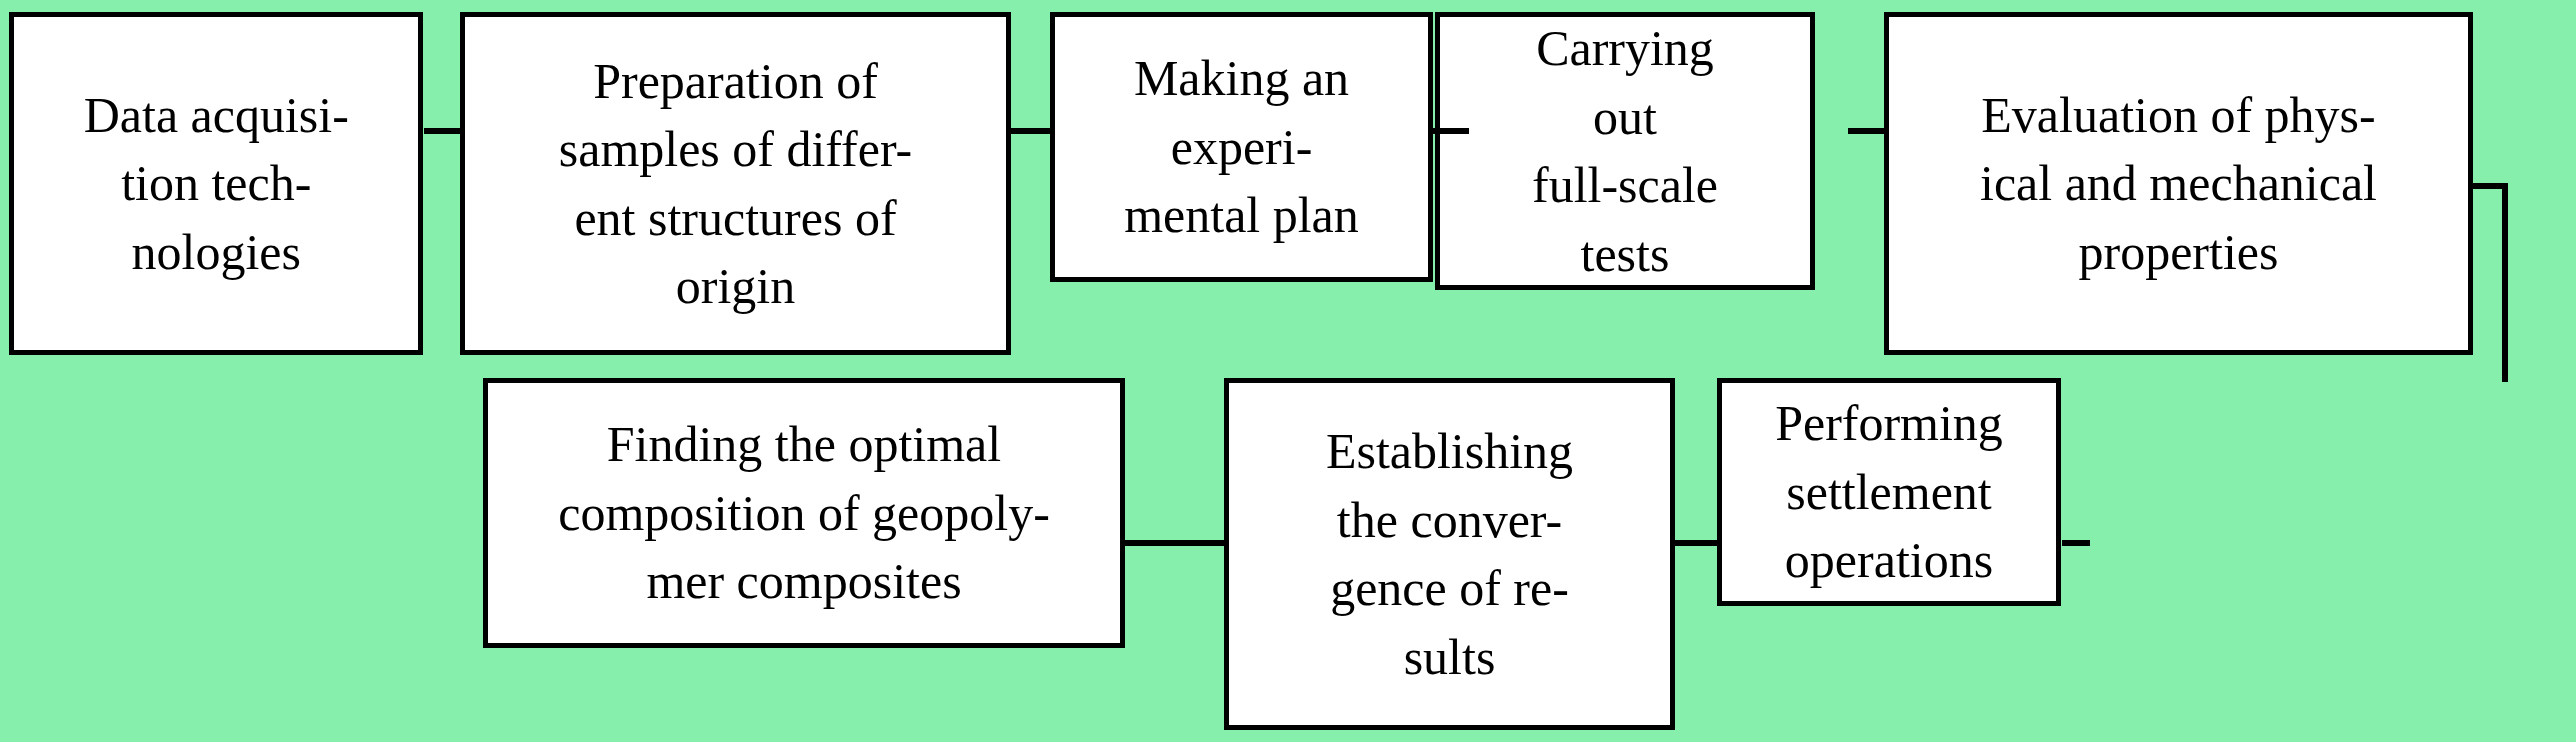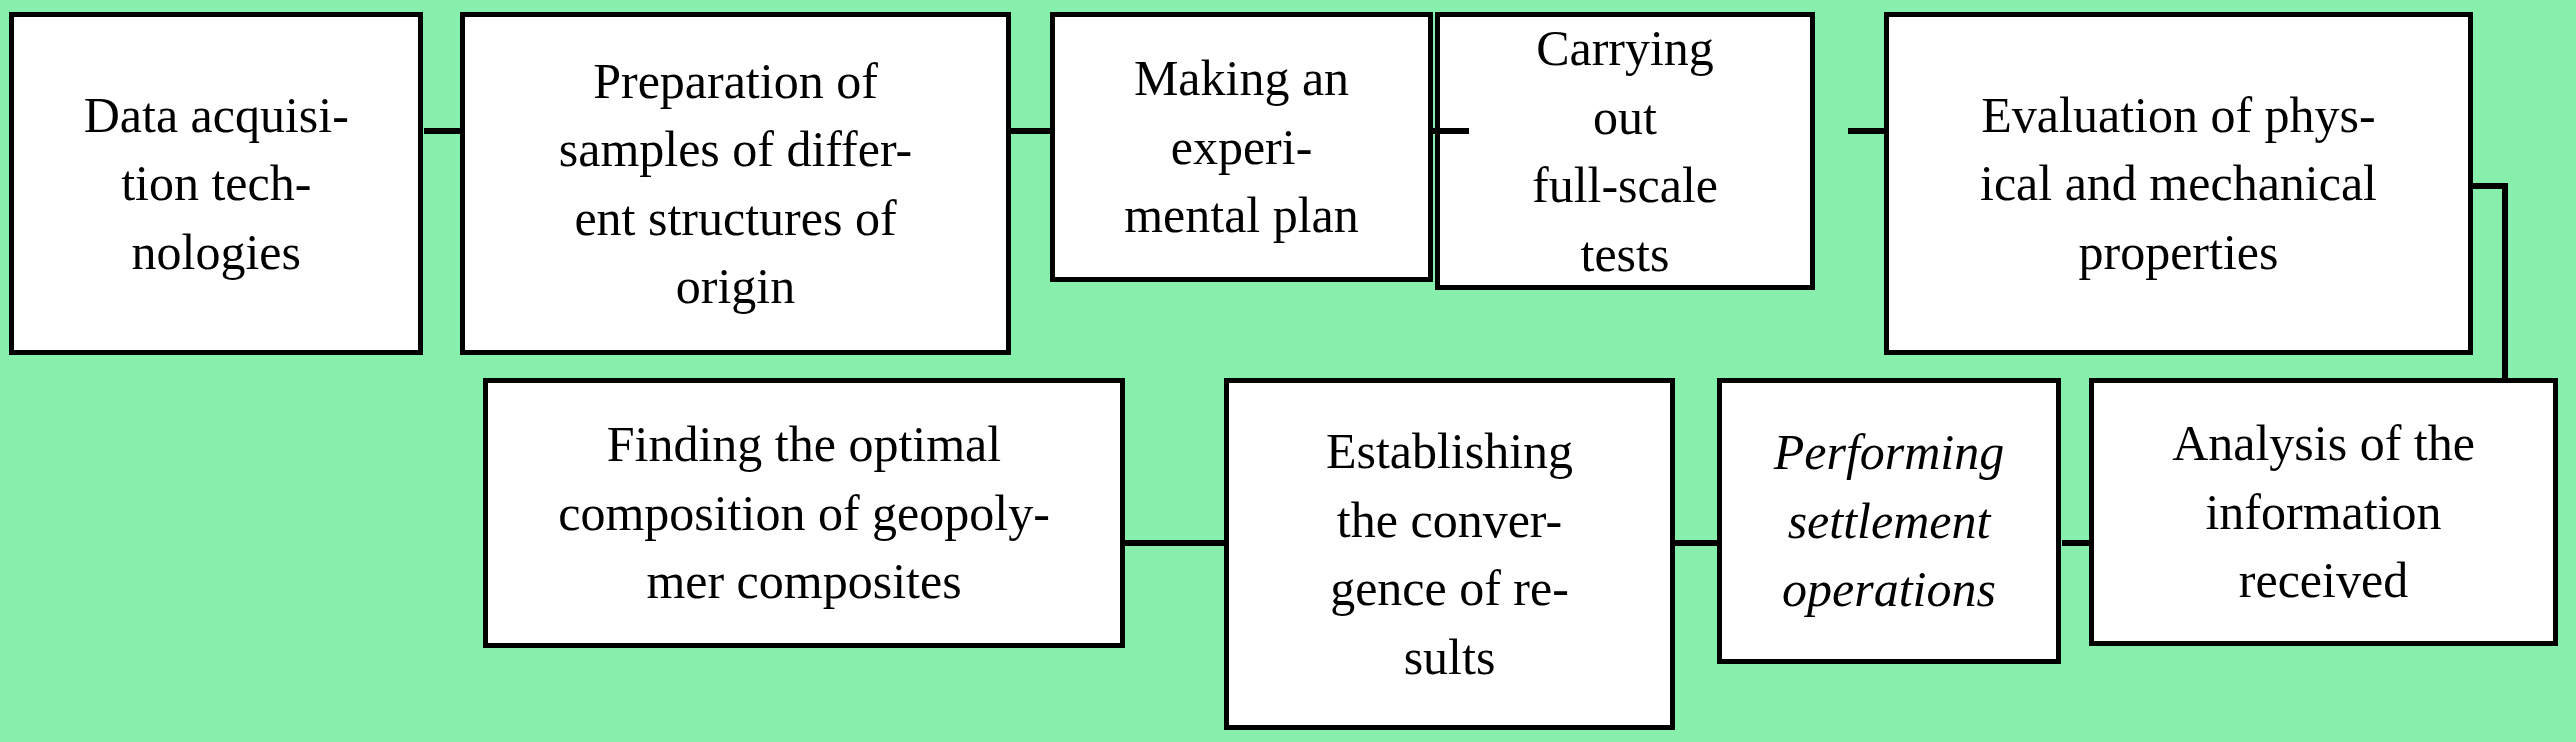--- a/index.html
+++ b/index.html
@@ -30,21 +30,21 @@
   }
   
   #box1 { left: 9.3px;   top: 12px;  width: 414px; height: 343px; }
   #box2 { left: 460px;  top: 12px;  width: 551px; height: 343px; }
   #box3 { left: 1050px; top: 12px;  width: 383px; height: 270px; }
   #box4 { left: 1435px; top: 12px;  width: 380px; height: 278px; text-align: center; }
   #box5 { left: 1884px; top: 12px;  width: 589px; height: 343px; }
   
   #box6 { left: 483px;  top: 378px; width: 642px; height: 270px; }
   #box7 { left: 1224px; top: 378px; width: 451px; height: 352px; }
-  #box8 { left: 1717px; top: 378px; width: 344px; height: 286px; font-style: italic; }
+  #box8 { left: 1717px; top: 378px; width: 344px; height: 228px; }
   #box9 { left: 2089px; top: 378px; width: 469px; height: 268px; }
   
   #c1 { left: 424px;  top: 128px; width: 36px;  height: 5.7px; }
   #c2 { left: 1011px; top: 128px; width: 39px;  height: 5.7px; }
   #c3 { left: 1433px; top: 128px; width: 36px;  height: 5.7px; }
   #c4 { left: 1848px; top: 128px; width: 36px;  height: 5.7px; }
   
   #c5 { left: 1125px; top: 540px; width: 99px; height: 5.7px; }
   #c6 { left: 1674px; top: 540px; width: 43px;  height: 5.7px; }
   #c7 { left: 2062px; top: 540px; width: 28px;  height: 5.7px; }
@@ -85,23 +85,20 @@
 
   <div class="box" id="box7">Establishing
 the conver-
 gence of re-
 sults</div>
 
   <div class="box" id="box8">Performing
 settlement
 operations</div>
 
-  <div class="box" id="box9">Analysis of the
-information
-received</div>
 
   <div class="connector" id="c1"></div>
   <div class="connector" id="c2"></div>
   <div class="connector" id="c3"></div>
   <div class="connector" id="c4"></div>
   <div class="connector" id="c5"></div>
   <div class="connector" id="c6"></div>
   <div class="connector" id="c7"></div>
   <div class="connector" id="c8h"></div>
   <div class="connector" id="c8v"></div>

